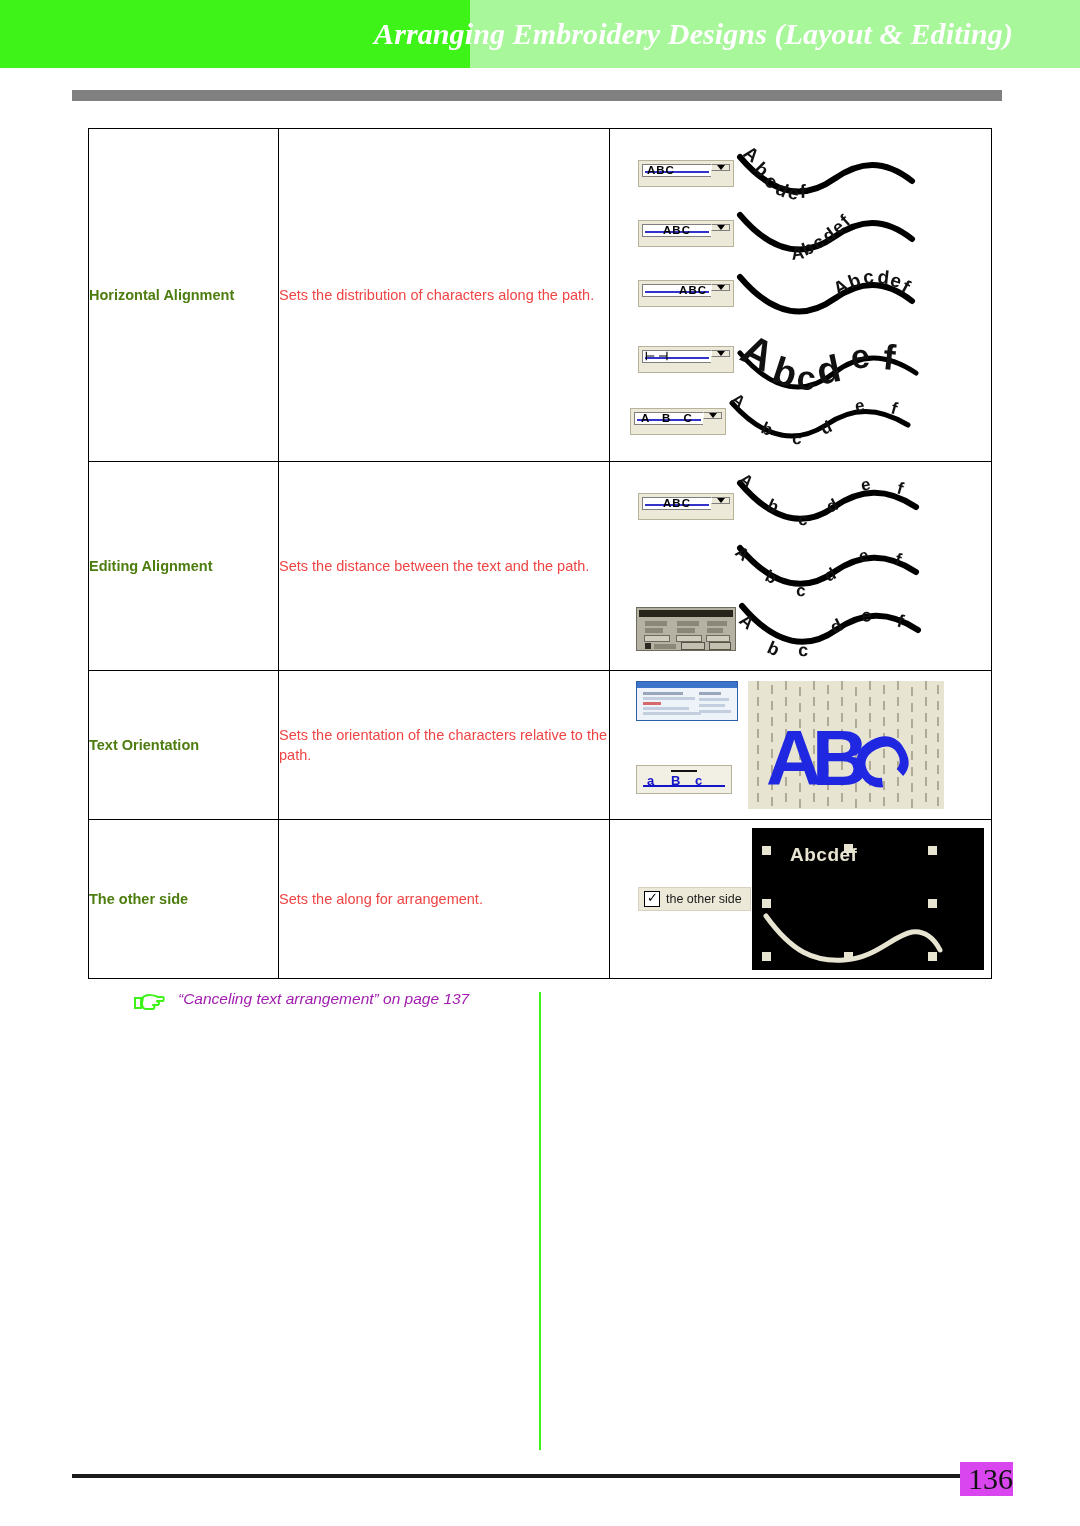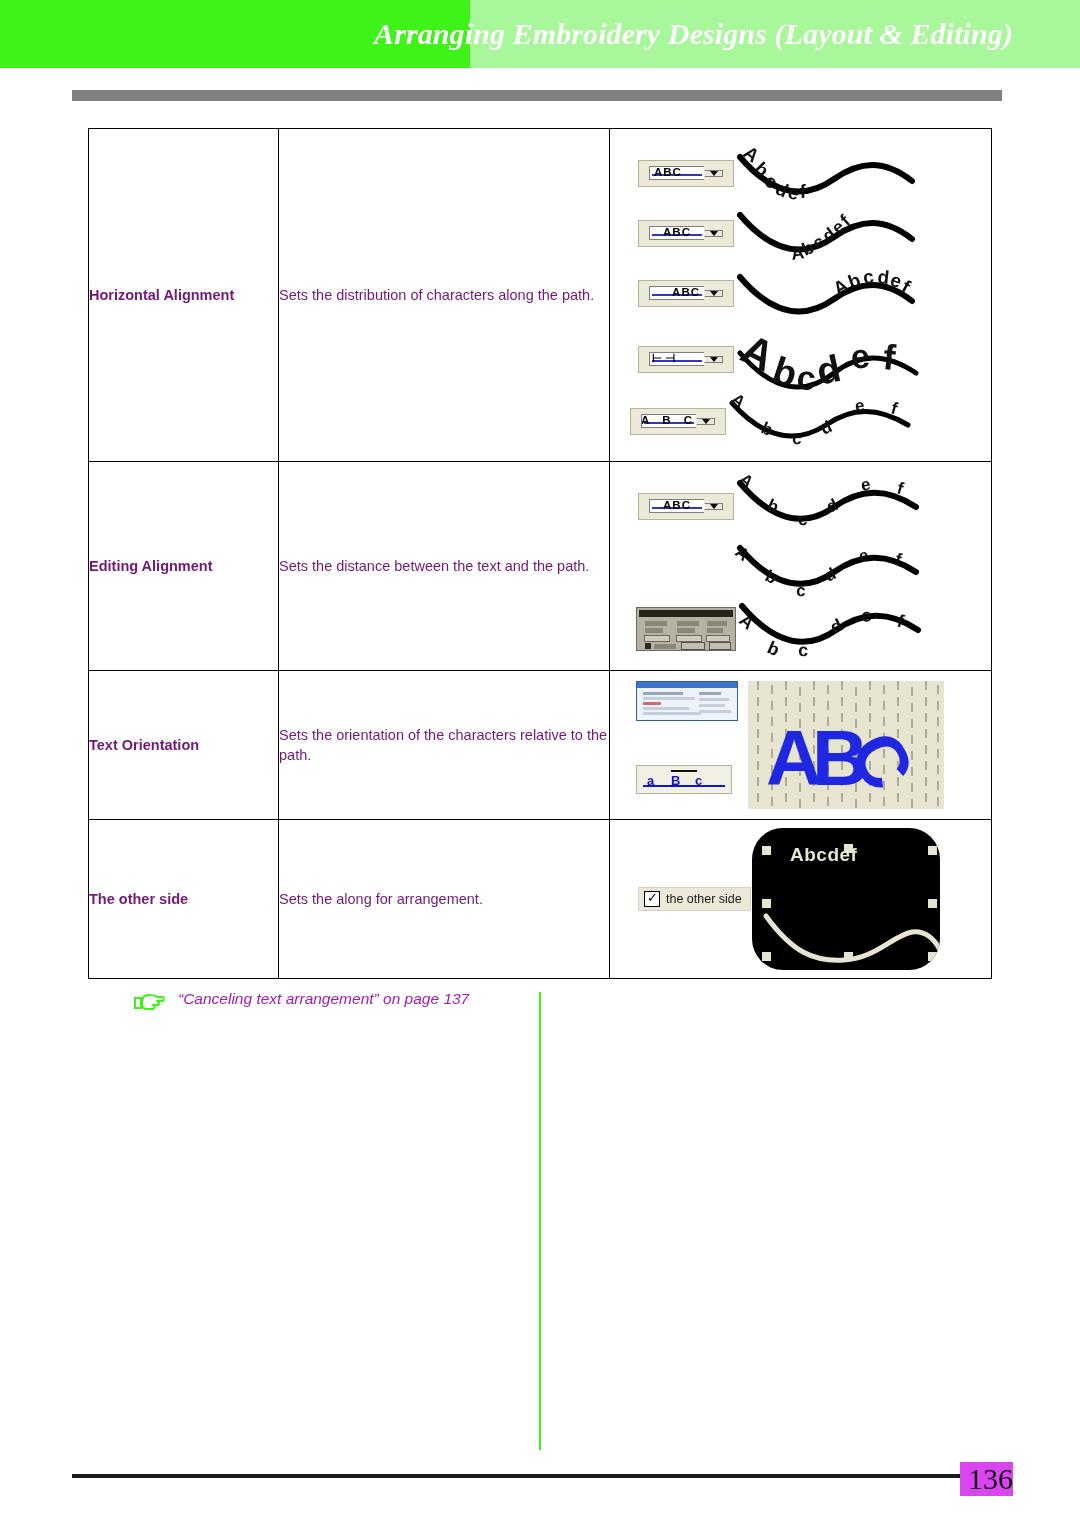--- a/index.html
+++ b/index.html
@@ -67,27 +67,27 @@
   #spec-table td {
     border: 1px solid #000000;
     vertical-align: middle;
     padding: 0;
   }
   td.col-term {
     width: 189px;
     padding-left: 8px;
     font-size: 14.5px;
     font-weight: bold;
-    color: #701a75;
+    color: #4d7c0f;
   }
   td.col-desc {
     width: 330px;
     padding: 0 12px 0 12px;
     font-size: 14.5px;
-    color: #701a75;
+    color: #ef4444;
     line-height: 1.38;
   }
   td.col-fig {
     width: 381px;
     padding: 0;
     vertical-align: top;
   }
 
   
   .fig-pane {
@@ -100,23 +100,23 @@
     align-items: center;
   }
 
   
   .combo {
     position: relative;
     box-sizing: border-box;
     width: 96px; height: 27px;
     background: #ece9d8;
     border: 1px solid #b7b39a;
-    padding: 10px;
+    padding: 3px;
     display: flex;
-    align-items: center;
+    align-items: flex-start;
     flex: none;
   }
   .combo-field {
     position: relative;
     flex: 1 1 auto;
     background: #ffffff;
     border: 1px solid #7f7f7f;
     border-right: none;
     display: flex;
     align-items: center;
@@ -205,26 +205,25 @@
   .stitch-canvas {
     width: 196px; height: 128px;
     background: #e8e4d2;
     position: relative;
     flex: none;
     overflow: hidden;
   }
 
   
   .black-canvas {
-    width: 188px; height: 142px;
+    width: 232px; height: 142px;
     background: #000000;
     position: relative;
     flex: none;
     overflow: hidden;
-    border-radius: 31px;
   }
   .handle {
     position: absolute;
     width: 9px; height: 9px;
     background: #e8e4d2;
   }
   .black-label {
     position: absolute;
     color: #e8e4d2;
     font-family: "Liberation Sans", sans-serif;

